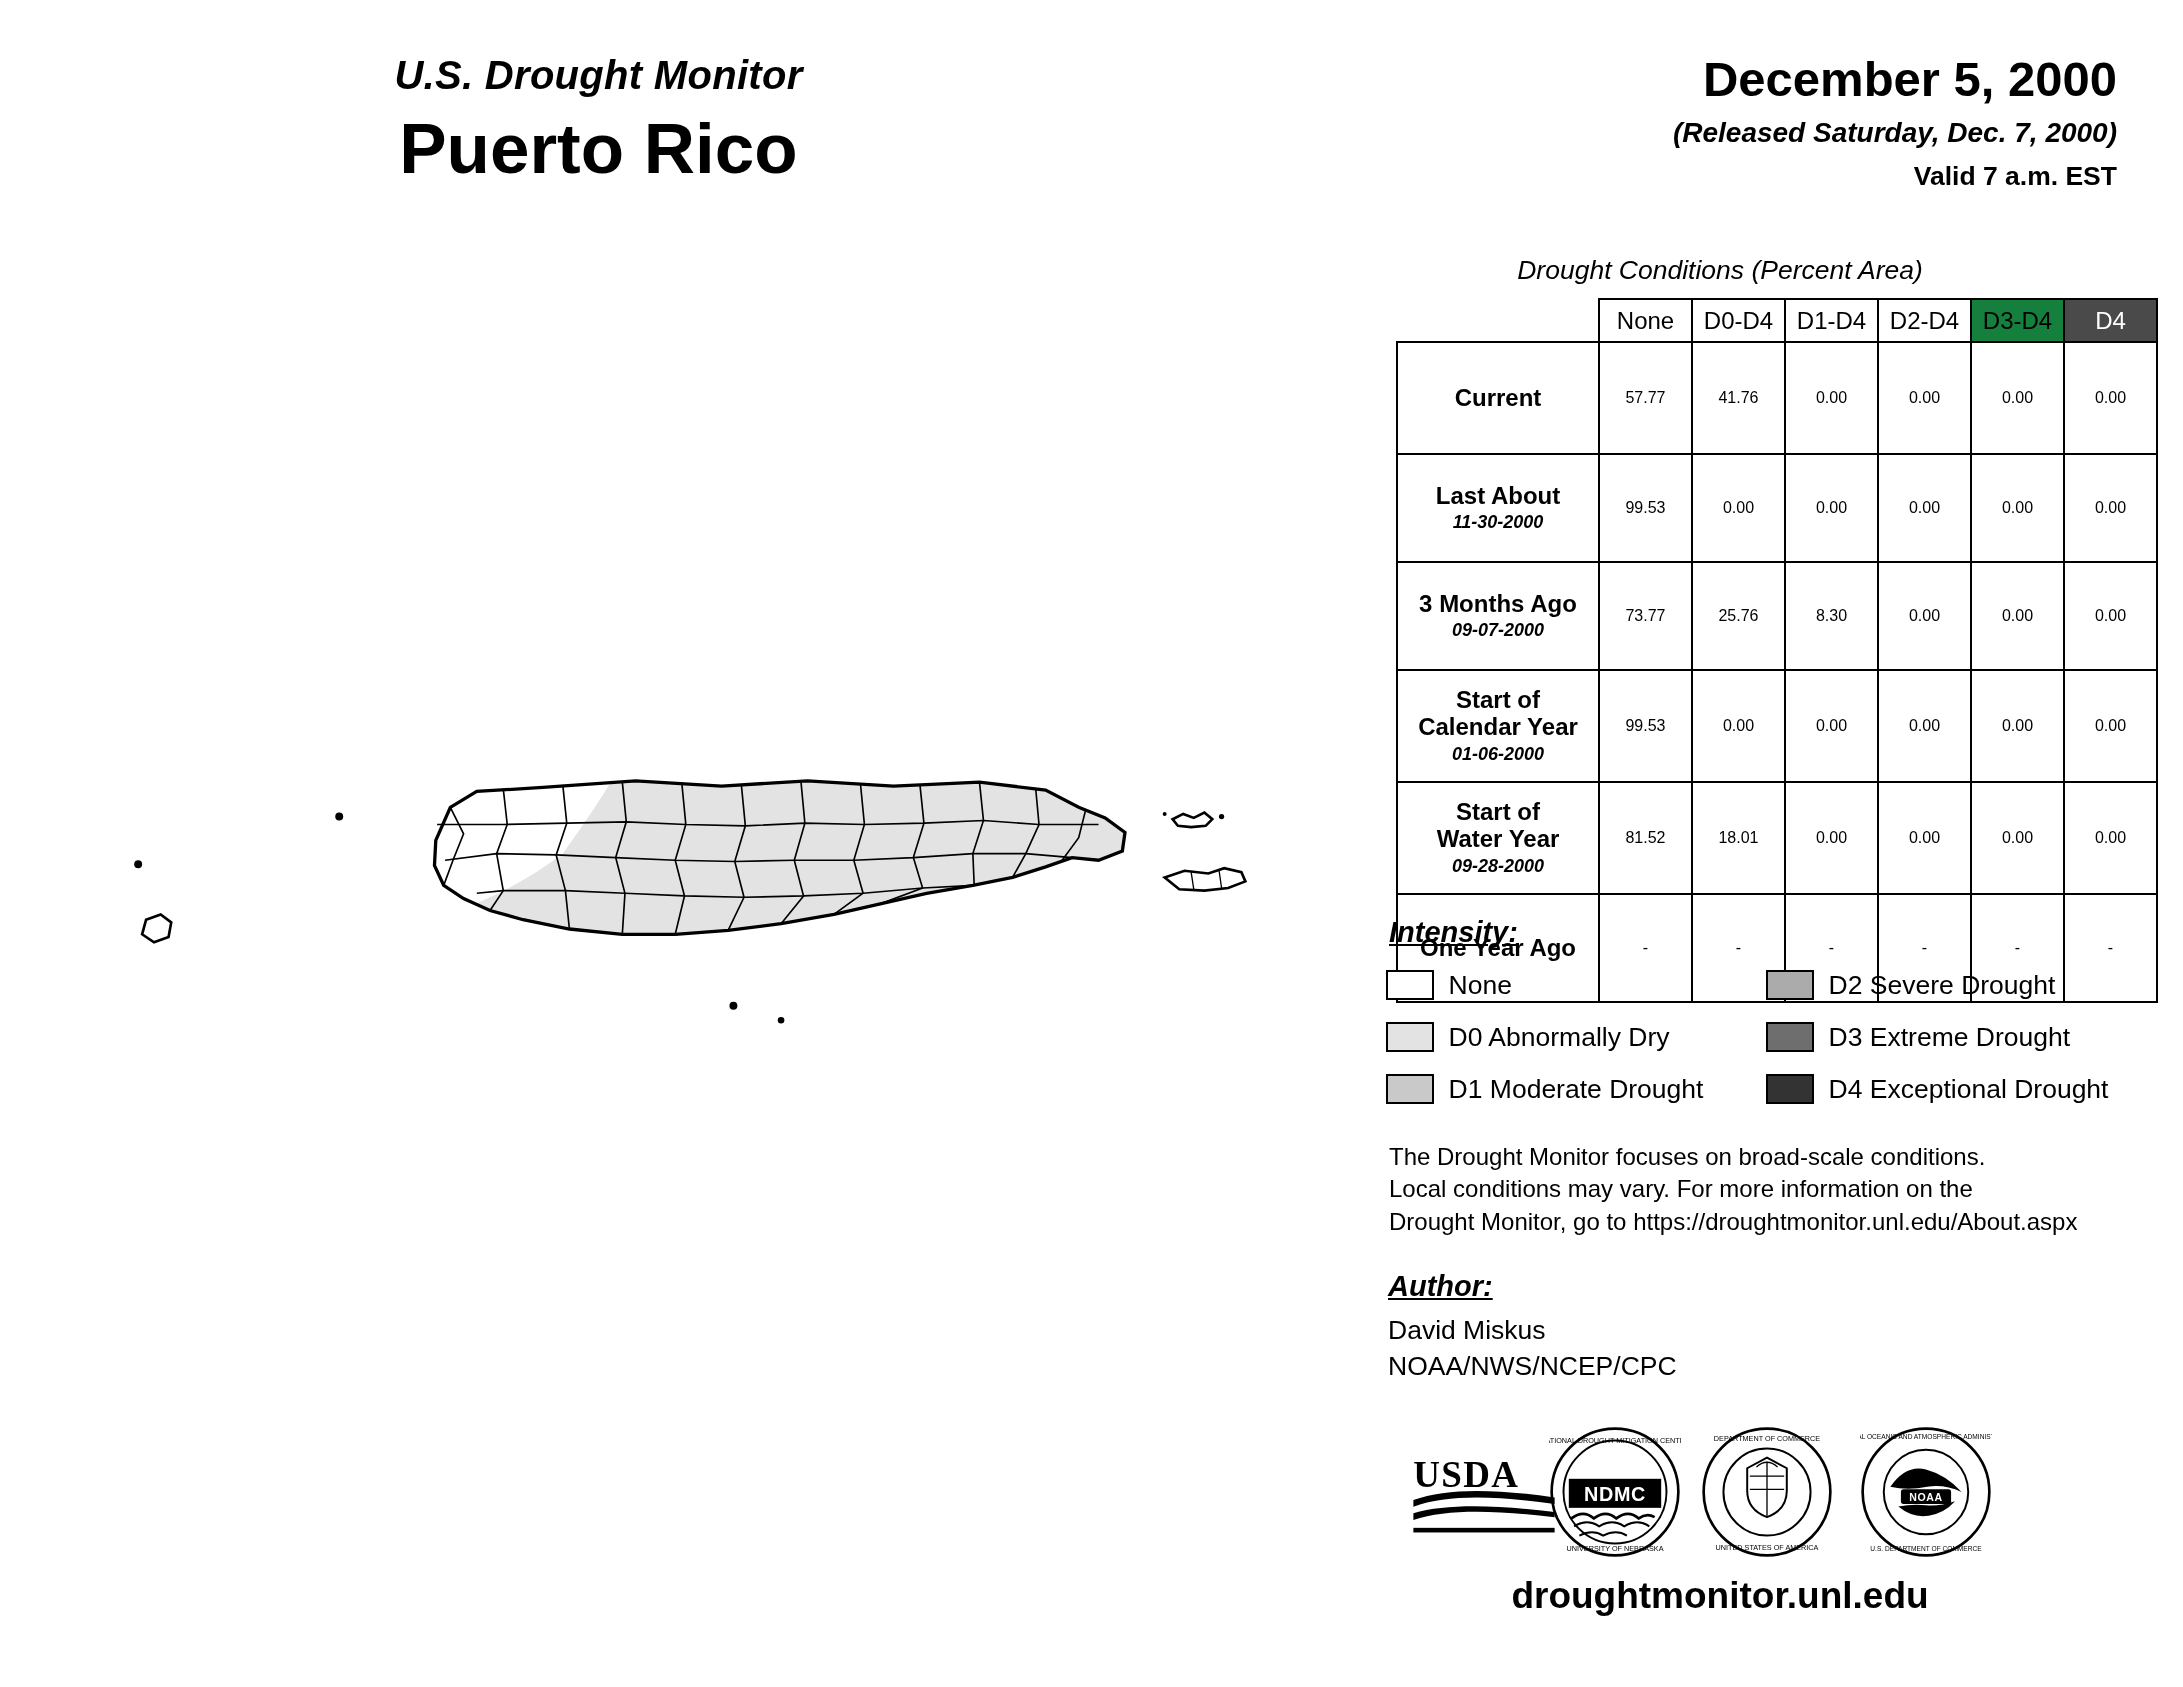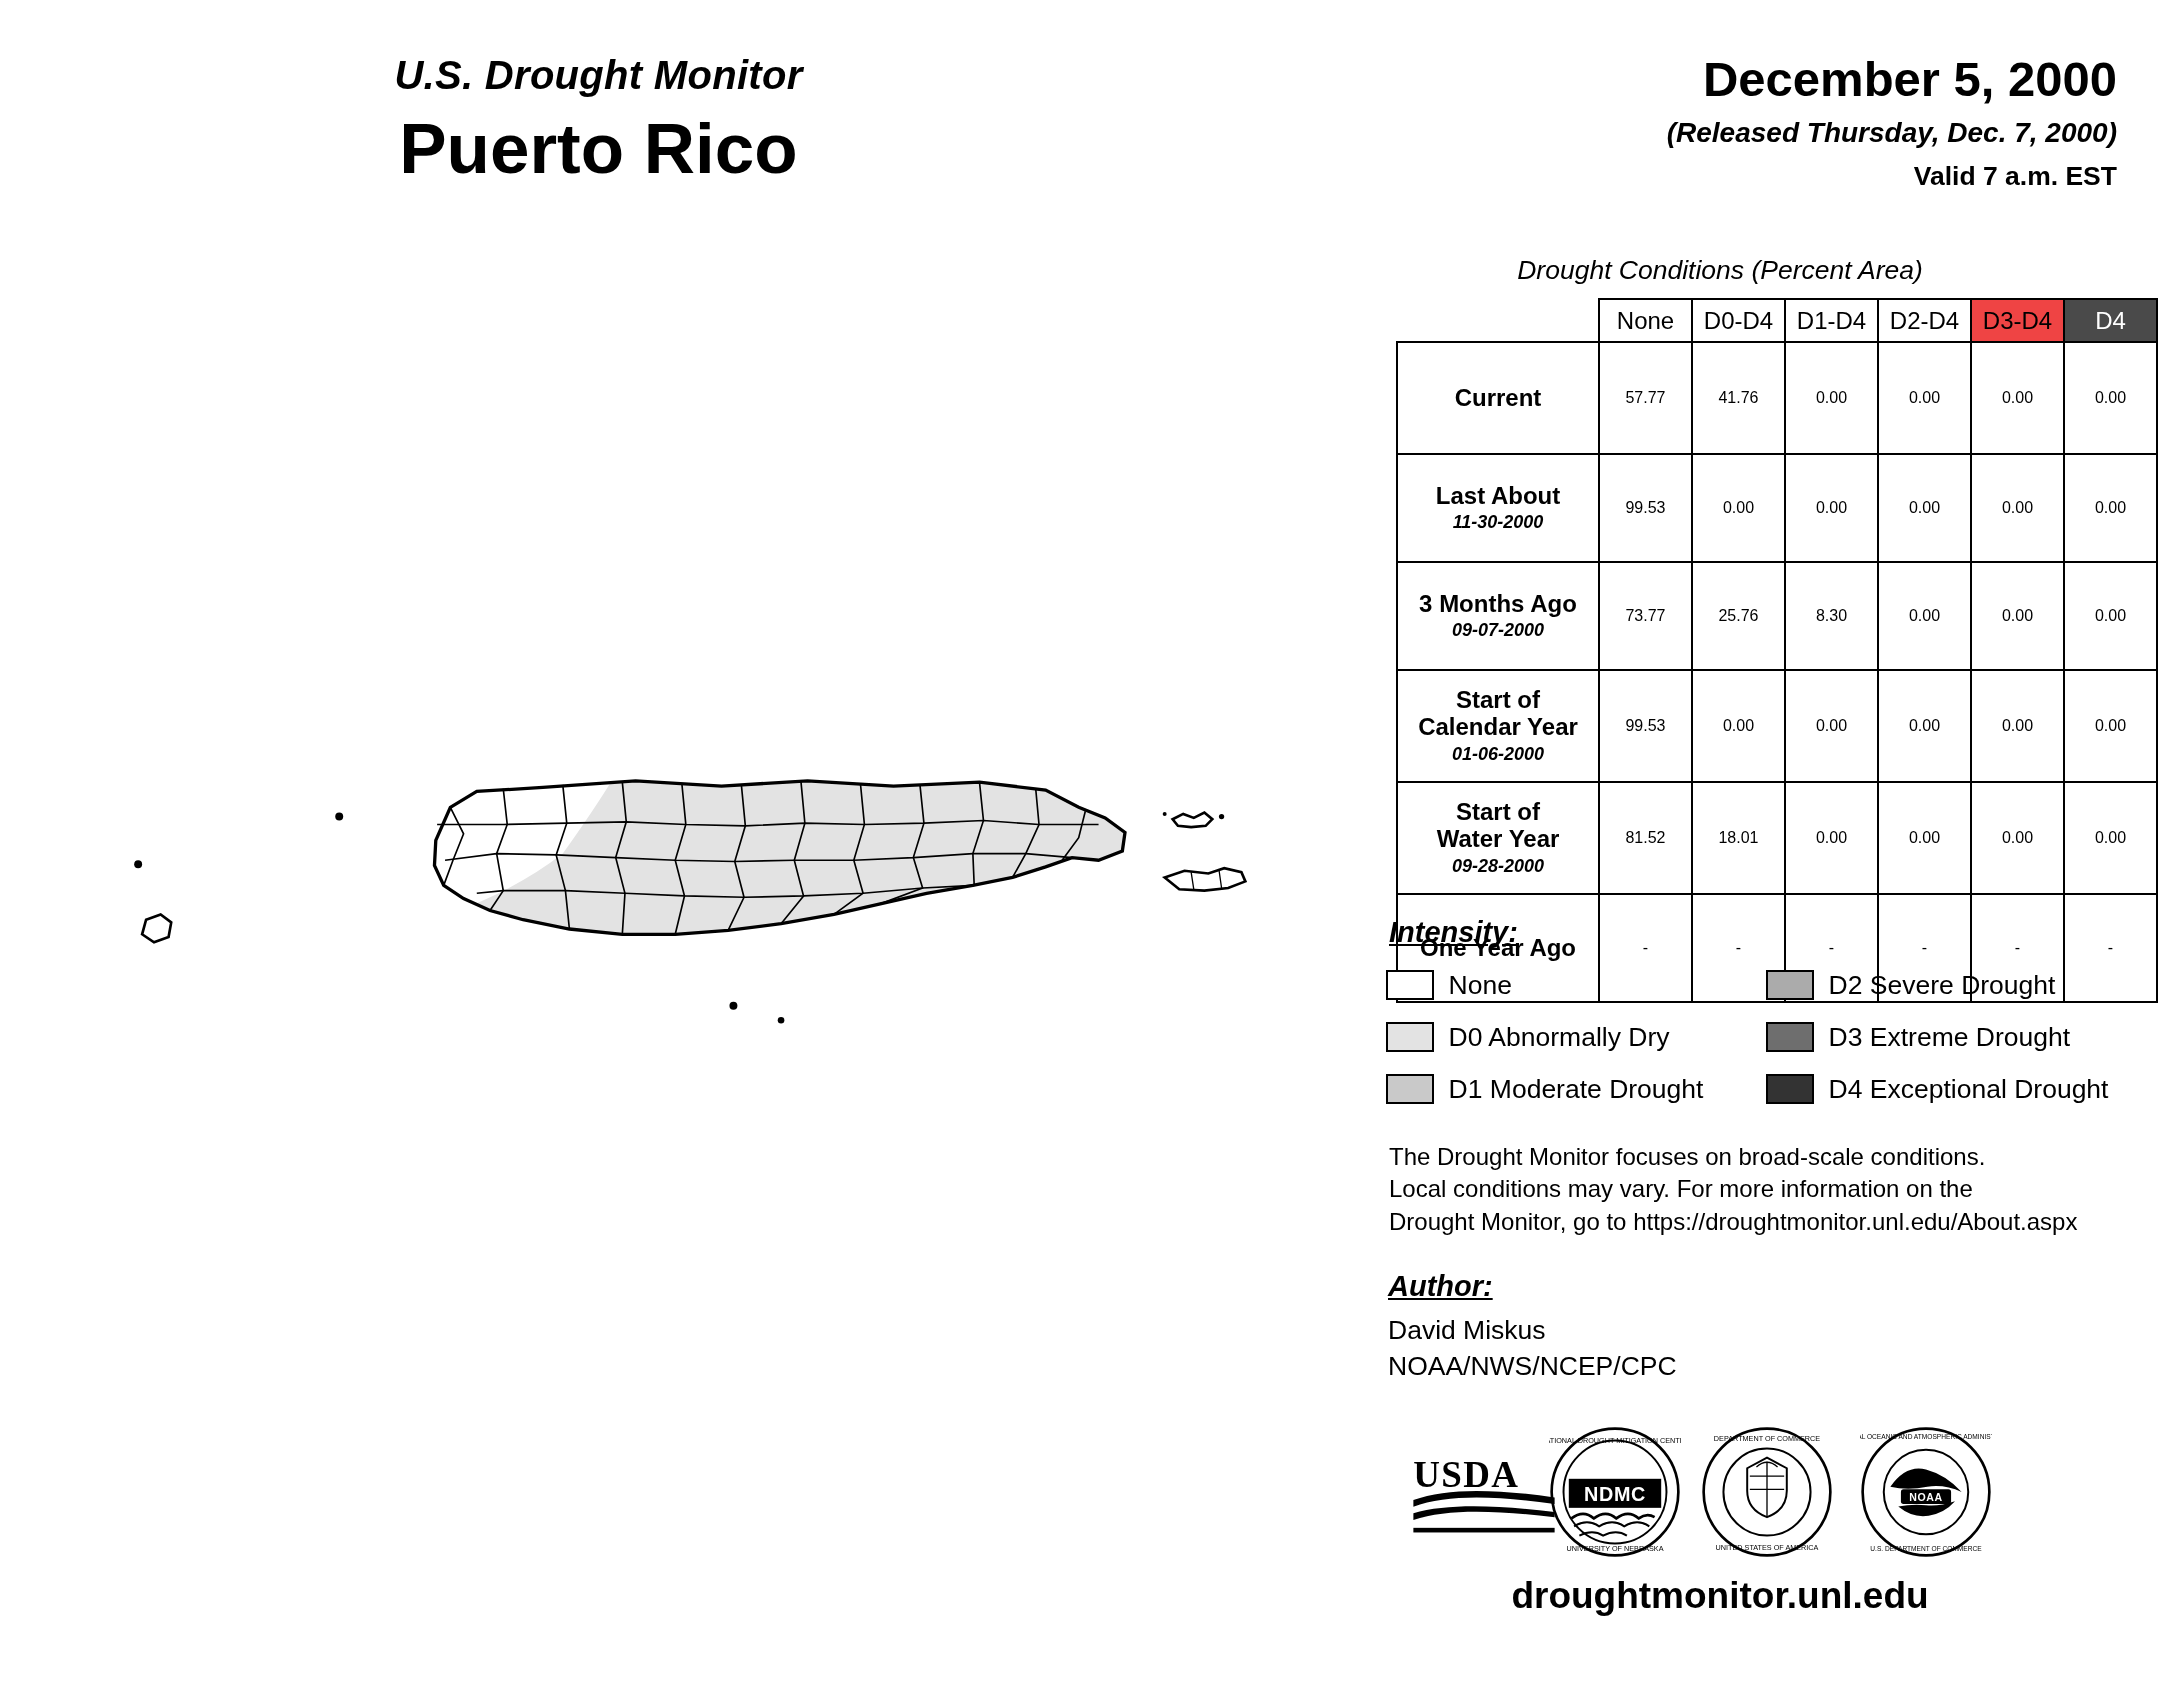--- a/index.html
+++ b/index.html
@@ -98,21 +98,21 @@
   .dm-table th.hdr {
     height: 41px;
     width: 91px;
     font-weight: normal;
     font-size: 24px;
   }
   .hdr-none { background: #ffffff; }
   .hdr-d0   { background: #ffffff; }
   .hdr-d1   { background: #ffffff; }
   .hdr-d2   { background: #ffffff; }
-  .hdr-d3   { background: #ef4444; }
+  .hdr-d3   { background: #15803d; }
   .hdr-d4   { background: #4a4a4a; color: #ffffff; }
 
   .dm-table td.rowlabel {
     width: 192px;
     text-align: center;
     padding: 16px 4px;
   }
   .rowlabel .main {
     font-weight: bold;
     font-size: 24px;
@@ -251,21 +251,21 @@
 
 <div class="page">
 
   <div class="title-block">
     <div class="title-small">U.S. Drought Monitor</div>
     <div class="title-big">Puerto Rico</div>
   </div>
 
   <div class="right-header">
     <div class="date-main">December 5, 2000</div>
-    <div class="date-released">(Released Thursday, Dec. 7, 2000)</div>
+    <div class="date-released">(Released Saturday, Dec. 7, 2000)</div>
     <div class="date-valid">Valid 7 a.m. EST</div>
   </div>
 
   <div class="table-caption">Drought Conditions (Percent Area)</div>
 
   <table class="dm-table">
     <tbody>
         <tr>
       <td class="corner"></td>
       <th class="hdr hdr-none">None</th>

